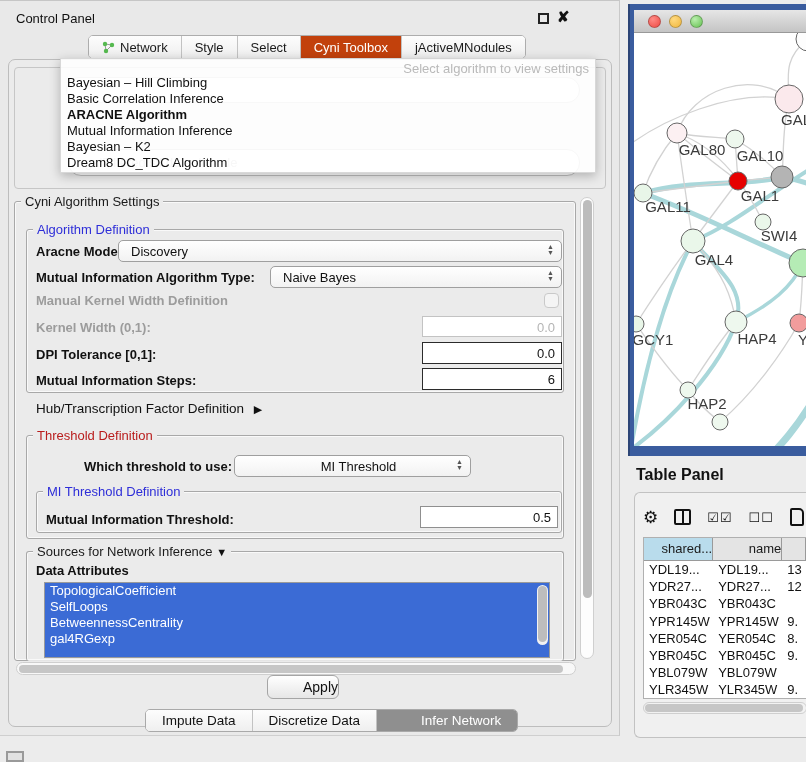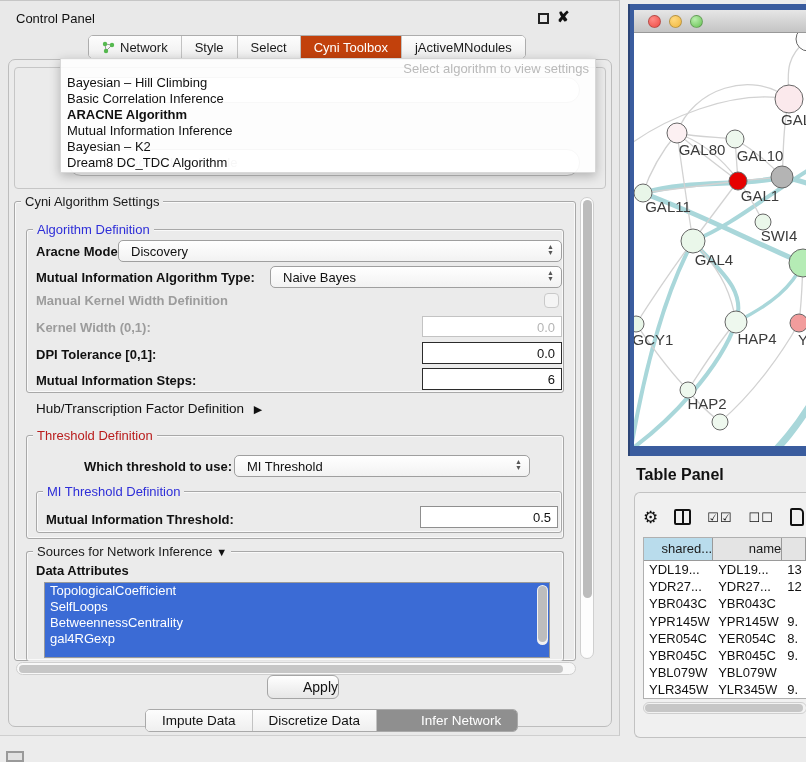--- a/index.html
+++ b/index.html
@@ -221,21 +221,21 @@
   <div class="fldlabel" style="left:36px; top:400px; font-weight:normal; font-size:13.5px;">
     <span>Hub/Transcription Factor Definition</span>
     <span class="tri" style="margin-left:6px;">▶</span>
   </div>
 
   <div class="group" style="left:26px; top:434px; width:538px; height:104px;">
     <span class="group-legend legend-green">Threshold Definition</span>
   </div>
 
   <div class="fldlabel" style="left:84px; top:458px;">Which threshold to use:</div>
-  <div class="combo" style="left:234px; top:454px; width:296px; height:22px;">
+  <div class="combo" style="left:234px; top:454px; width:237px; height:22px;text-align:center;">
     <span>MI Threshold</span>
     <span class="updown">
         <span>▲</span>
         <span>▼</span>
       </span>
   </div>
 
   <div class="group" style="left:36px; top:490px; width:526px; height:42px;">
     <span class="group-legend legend-blue">MI Threshold Definition</span>
   </div>

